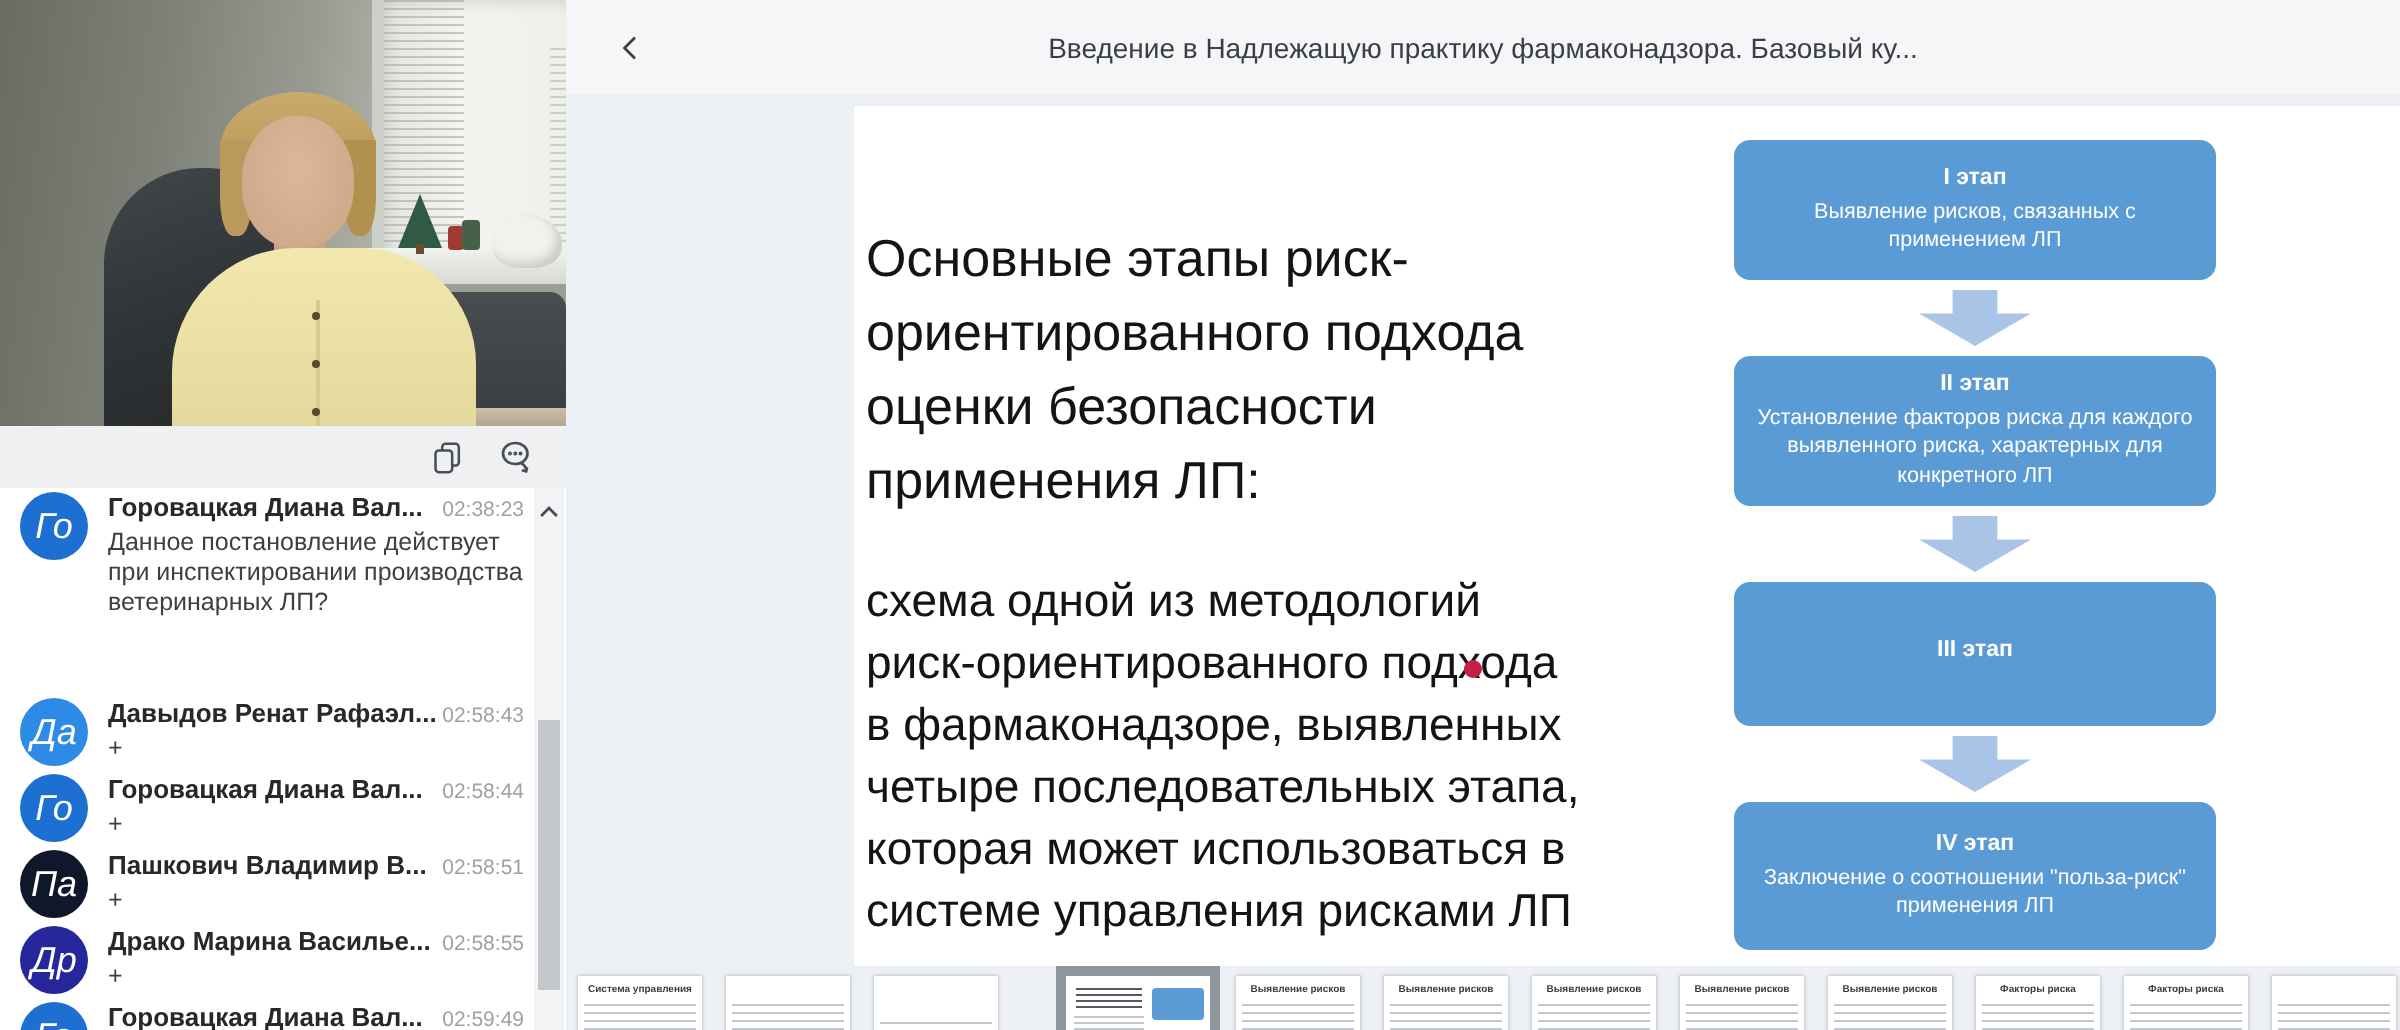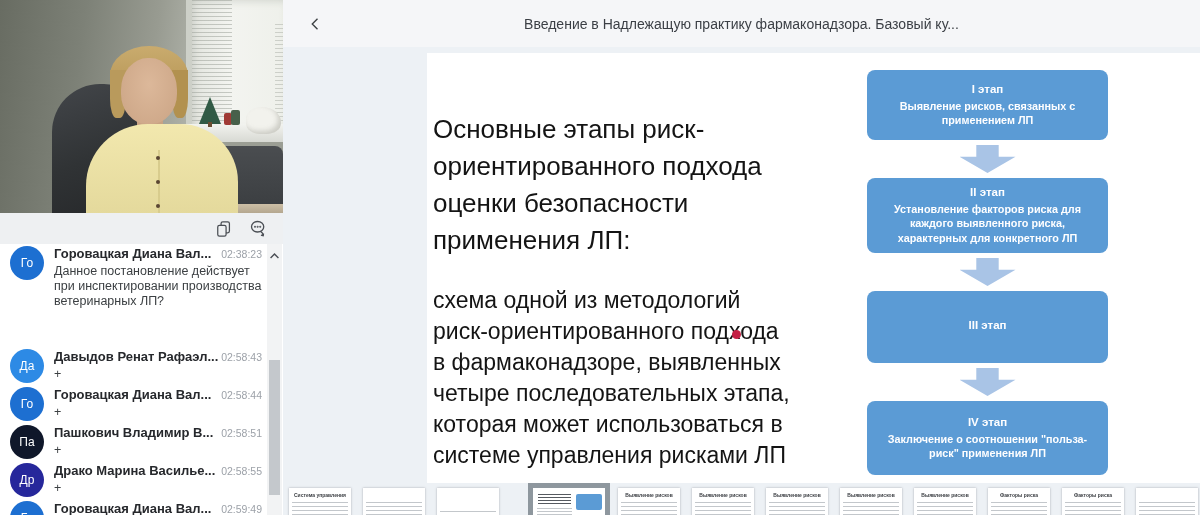--- a/index.html
+++ b/index.html
@@ -38,21 +38,21 @@
   
   .chat-toolbar{position:absolute;left:0;top:213px;width:283px;height:31px;background:#eef0f2;display:flex;align-items:center;justify-content:flex-end;gap:12px;padding-right:14px;box-sizing:border-box;}
   .tool-icon{width:22px;height:22px;display:flex;align-items:center;justify-content:center;cursor:pointer;}
   .tool-icon svg{stroke:#4a4e54;fill:none;stroke-width:1.5;}
 
   
   .chat{position:absolute;left:0;top:244px;width:283px;height:271px;background:#fff;}
   .messages{position:absolute;left:0;top:2px;width:266px;}
   .msg{display:flex;padding:0 0 0 10px;margin-bottom:4px;}
   .msg.first{margin-bottom:40px;}
-  .avatar{flex:0 0 34px;width:34px;height:34px;border-radius:50%;color:#fff;font-size:12px;display:flex;align-items:center;justify-content:center;margin-right:10px;}
+  .avatar{flex:0 0 34px;width:34px;height:34px;border-radius:50%;color:#fff;font-size:18px;display:flex;align-items:center;justify-content:center;margin-right:10px;font-style:italic;}
   .msg-body{flex:1;min-width:0;}
   .msg-head{display:flex;align-items:baseline;height:17px;}
   .msg-name{font-weight:bold;font-size:13px;color:#26282c;white-space:nowrap;overflow:hidden;}
   .msg-time{margin-left:auto;font-size:10.5px;color:#9ca1a8;padding-right:4px;white-space:nowrap;}
   .msg-text{font-size:12.5px;line-height:15px;color:#3c4043;margin-top:1px;}
 
   
   .chat-scrollbar{position:absolute;right:1px;top:244px;width:15px;height:271px;background:#f2f3f4;}
   .scroll-up{position:absolute;left:0;top:4px;width:15px;height:16px;display:flex;align-items:center;justify-content:center;}
   .scroll-thumb{position:absolute;left:2px;top:116px;width:11px;height:135px;background:#c4c8cc;}
@@ -67,21 +67,21 @@
   .slide{position:absolute;left:144px;top:6px;width:773px;height:430px;background:#fff;}
 
   .slide-text-col{position:absolute;left:6px;top:0;width:438px;text-align:left;color:#141414;}
   .slide-heading{margin:58px 0 0 0;font-size:26px;line-height:37px;font-weight:400;white-space:pre-line;}
   .slide-body{margin:26px 0 0 0;font-size:23px;line-height:31px;font-weight:400;white-space:pre-line;}
   .laser-dot{position:absolute;left:305px;top:277px;width:9px;height:9px;border-radius:50%;background:var(--laser-color,#c41f44);}
 
   .flow{position:absolute;left:440px;top:17px;width:241px;display:flex;flex-direction:column;align-items:center;}
   .flow-box{box-sizing:border-box;width:241px;border-radius:8px;background:var(--box-color,#5b9bd5);color:#fefeff;display:flex;flex-direction:column;align-items:center;justify-content:center;padding:5px 10px;text-align:center;}
   .flow-stage{font-size:11.5px;font-weight:700;margin-bottom:4px;}
-  .flow-text{font-size:10.8px;font-weight:700;line-height:1.32;}
+  .flow-text{font-size:10.8px;font-weight:400;line-height:1.32;}
   .flow-arrow{width:56px;height:28px;margin:5px 0;background:var(--arrow-color,#a9c4e6);
     clip-path:polygon(30% 0,70% 0,70% 42%,100% 42%,50% 100%,0 42%,30% 42%);}
   .h1{min-height:70px}.h2{min-height:75px}.h3{min-height:72px}.h4{min-height:74px}
 
   
   .thumbs{position:absolute;left:6px;top:441px;display:flex;align-items:flex-start;gap:12px;}
   .thumb{flex:0 0 62px;width:62px;height:60px;background:#fff;box-shadow:0 0 2px rgba(120,125,130,.6);padding:4px 3px;box-sizing:border-box;cursor:pointer;}
   .thumb-title{font-size:5px;line-height:6px;color:#3a3d42;text-align:center;font-weight:bold;height:7px;overflow:hidden;}
   .thumb-lines{margin-top:3px;height:34px;background:repeating-linear-gradient(180deg,#c3c7cb 0 1px,rgba(0,0,0,0) 1px 4px);}
   .thumb-lines.short{height:22px;}

